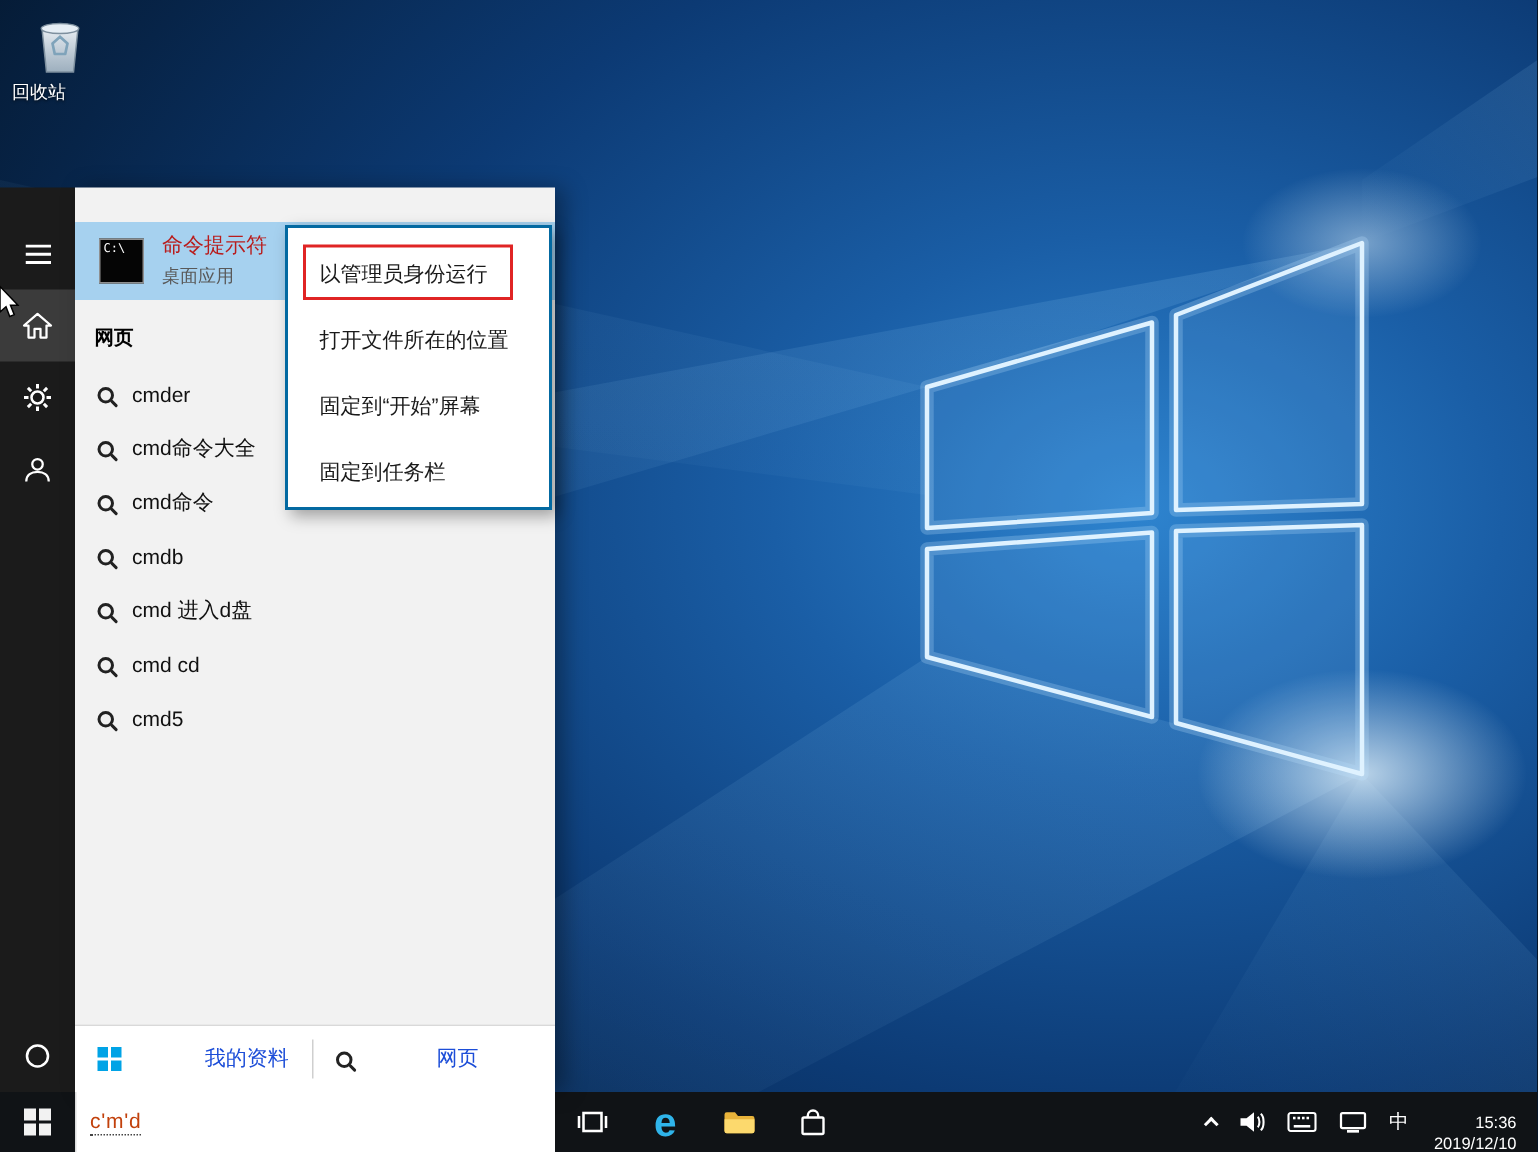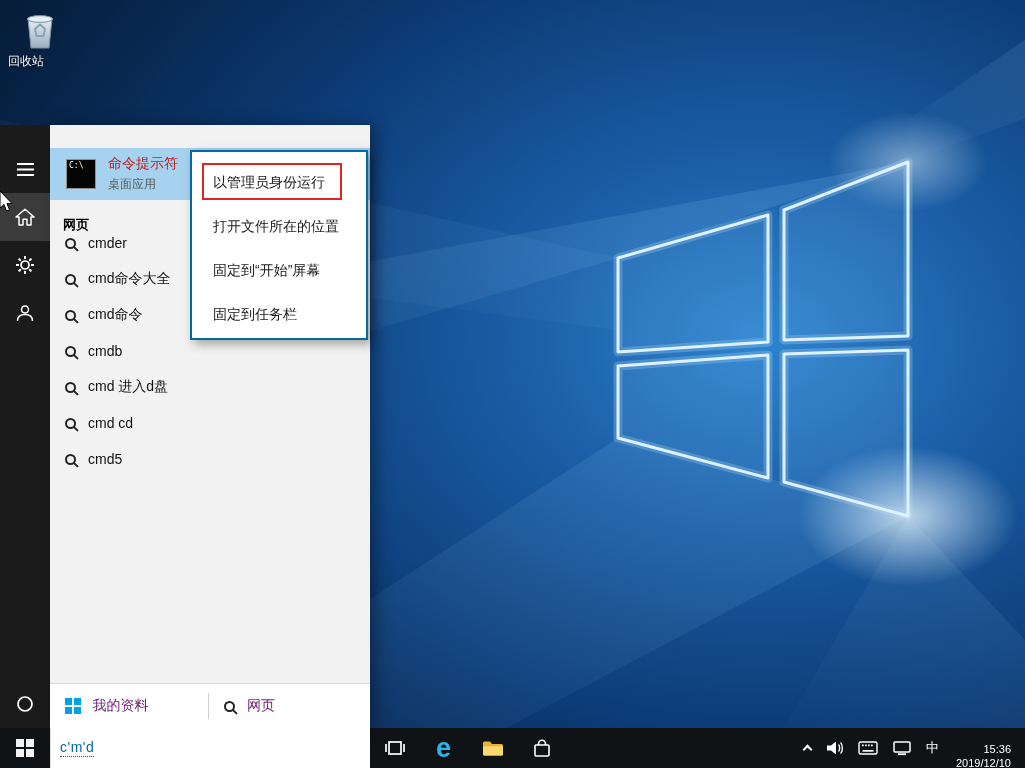--- a/index.html
+++ b/index.html
@@ -21,37 +21,37 @@
   .side-item.power { margin-top:auto; }
 
   
   .results { position:absolute; left:50px; top:125px; width:320px; height:603px; background:#f2f2f2; z-index:5; box-shadow:6px 0 14px rgba(0,0,0,.35); }
   .top-result { position:absolute; left:0; top:23px; width:320px; height:52px; background:#a6d1ef; display:flex; align-items:center; padding-left:16px; }
   .cmd-icon { width:30px; height:30px; background:#050505; border:1px solid #8f8f8f; color:#fff; font-family:"DejaVu Sans Mono","Liberation Mono",monospace; font-size:8px; line-height:1.1; padding:2px; flex:0 0 auto; }
   .tr-text { margin-left:12px; }
   .tr-title { font-size:14px; color:#b91c1c; }
   .tr-sub { font-size:12px; color:#595959; margin-top:3px; }
   .section-header { position:absolute; left:13px; top:91px; font-size:13px; font-weight:700; color:#000; }
-  .suggestions { position:absolute; left:0; top:100px; width:320px; }
+  .suggestions { position:absolute; left:0; top:120px; width:320px; }
   .suggestion { height:36px; display:flex; align-items:center; padding-left:15px; font-size:14px; color:#111; cursor:default; }
   .mag { width:11px; height:11px; border:2px solid #222; border-radius:50%; position:relative; flex:0 0 auto; }
   .mag::after { content:""; position:absolute; width:6px; height:2px; background:#222; transform:rotate(45deg); right:-5px; bottom:-3px; border-radius:1px; }
   .suggestion .label, .footer-btn .label { margin-left:12px; white-space:nowrap; }
 
   .results-footer { position:absolute; left:0; bottom:0; width:320px; height:45px; background:#fff; border-top:1px solid #d9d9d9; display:flex; align-items:center; }
-  .footer-btn { display:flex; align-items:center; height:100%; padding-left:15px; font-size:14px; color:#701a75; }
+  .footer-btn { display:flex; align-items:center; height:100%; padding-left:15px; font-size:14px; color:#1d4ed8;gap:44px; }
   .footer-btn.left { width:158px; }
   .footer-div { width:1px; height:26px; background:#cfcfcf; flex:0 0 auto; }
   .winflag { display:grid; grid-template-columns:7px 7px; grid-template-rows:7px 7px; gap:1.5px; flex:0 0 auto; }
   .winflag span { display:block; background:#00a3e6; }
   .winflag.white span { background:#f2f2f2; }
   .winflag.big { grid-template-columns:8px 8px; grid-template-rows:8px 8px; gap:2px; }
 
   
-  .searchbox { position:absolute; left:50px; top:728px; width:320px; height:40px; background:#fff; z-index:6; display:flex; align-items:center; padding-left:9px; font-size:14px; color:#0369a1; border-left:1px solid #ddd; }
+  .searchbox { position:absolute; left:50px; top:728px; width:320px; height:40px; background:#fff; z-index:6; display:flex; align-items:center; padding-left:9px; font-size:14px; color:#c2410c; border-left:1px solid #ddd; }
   .composition { border-bottom:1px dotted #444; padding-bottom:1px; letter-spacing:.5px; }
 
   
   .context-menu { position:absolute; left:190px; top:150px; width:178px; height:190px; background:#fff; border:2px solid #0369a1; z-index:7; padding-top:8px; box-shadow:4px 4px 10px rgba(0,0,0,.35); }
   .ctx-item { position:relative; height:44px; line-height:44px; padding-left:21px; font-size:14px; color:#1a1a1a; white-space:nowrap; cursor:default; }
   .redframe { position:absolute; left:10px; right:24px; top:3px; bottom:4px; border:2px solid #e02424; pointer-events:none; }
 
   
   .taskbar { position:absolute; left:0; top:728px; width:1025px; height:40px; background:#101316; z-index:4; display:flex; align-items:stretch; color:#fff; }
   .tb-btn { width:49px; display:flex; align-items:center; justify-content:center; flex:0 0 auto; }

